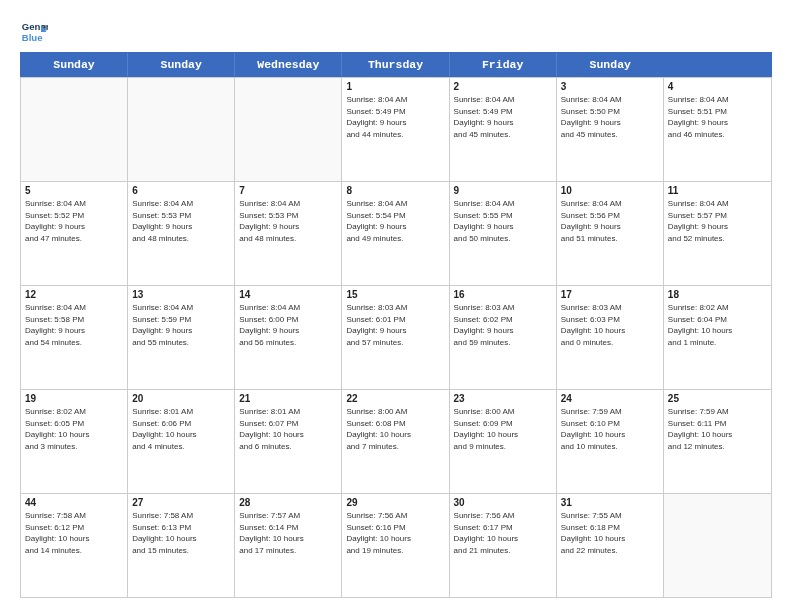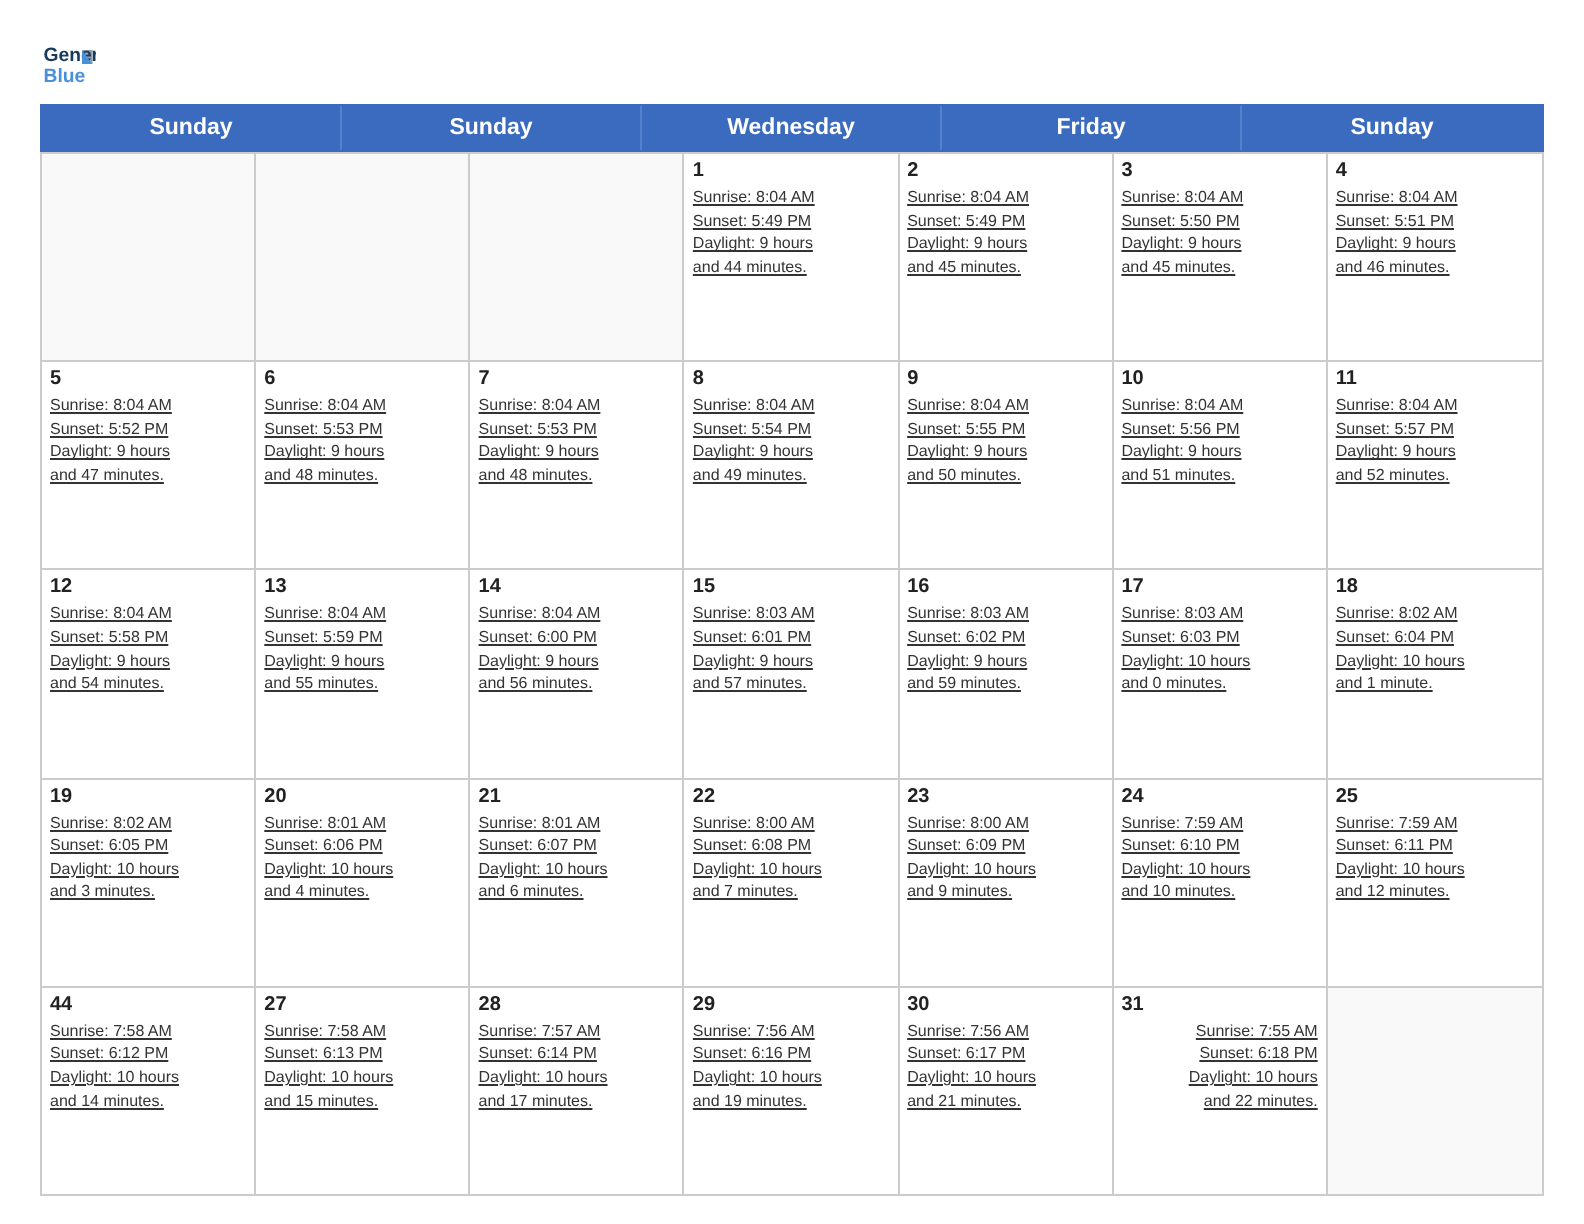--- a/index.html
+++ b/index.html
@@ -46,23 +46,24 @@
       font-weight: normal;
       color: #444;
     }
     .calendar {
       flex: 1;
       display: flex;
       flex-direction: column;
     }
     .cal-header-row {
       display: grid;
-      grid-template-columns: repeat(5, 1fr);
+      grid-template-columns: repeat(7, 1fr);
       background: #3a6bbf;
       border: 1px solid #3a6bbf;
+      font-family: Liberation Mono, monospace;
     }
     .cal-header-cell {
       color: #fff;
       font-size: 11.5px;
       font-weight: bold;
       text-align: center;
       padding: 5px 2px;
       border-right: 1px solid #5580cc;
     }
     .cal-header-cell:last-child { border-right: none; }
@@ -94,21 +95,20 @@
     .day-num {
       font-size: 10px;
       font-weight: bold;
       color: #222;
       margin-bottom: 2px;
     }
     .cell-text {
       font-size: 8px;
       line-height: 1.45;
       color: #333;
-      text-decoration: underline;
     }
   </style>
 </head>
 <body>
 
 <div class="page">
   <div class="header">
     <div class="logo">
       <svg class="logo-icon" viewBox="0 0 32 32">
         <text x="2" y="14" font-size="11" font-weight="bold" fill="#1a3a5c" font-family="Arial">General</text>
@@ -125,20 +125,21 @@
       <h1></h1>
       <h2></h2>
     </div>
   </div>
 
   <div class="calendar">
     <div class="cal-header-row">
     <div class="cal-header-cell">Sunday</div>
         <div class="cal-header-cell">Sunday</div>
         <div class="cal-header-cell">Wednesday</div>
+        <div class="cal-header-cell">Thursday</div>
         <div class="cal-header-cell">Friday</div>
         <div class="cal-header-cell">Sunday</div>
       </div>
     <div class="cal-body">
     <div class="cal-week">
           <div class="cal-cell empty"></div>
           <div class="cal-cell empty"></div>
           <div class="cal-cell empty"></div>
           <div class="cal-cell">
             <div class="day-num">1</div>
@@ -353,21 +354,21 @@
           </div>
           <div class="cal-cell">
             <div class="day-num">30</div>
             <div class="cell-text" style="white-space: pre-line;">Sunrise: 7:56 AM
 Sunset: 6:17 PM
 Daylight: 10 hours
 and 21 minutes.</div>
           </div>
           <div class="cal-cell">
             <div class="day-num">31</div>
-            <div class="cell-text" style="white-space: pre-line; text-align: right;">Sunrise: 7:55 AM
+            <div class="cell-text" style="white-space: pre-line;">Sunrise: 7:55 AM
 Sunset: 6:18 PM
 Daylight: 10 hours
 and 22 minutes.</div>
           </div>
           <div class="cal-cell empty"></div>
         </div>
       </div>
   </div>
 </div>
 

